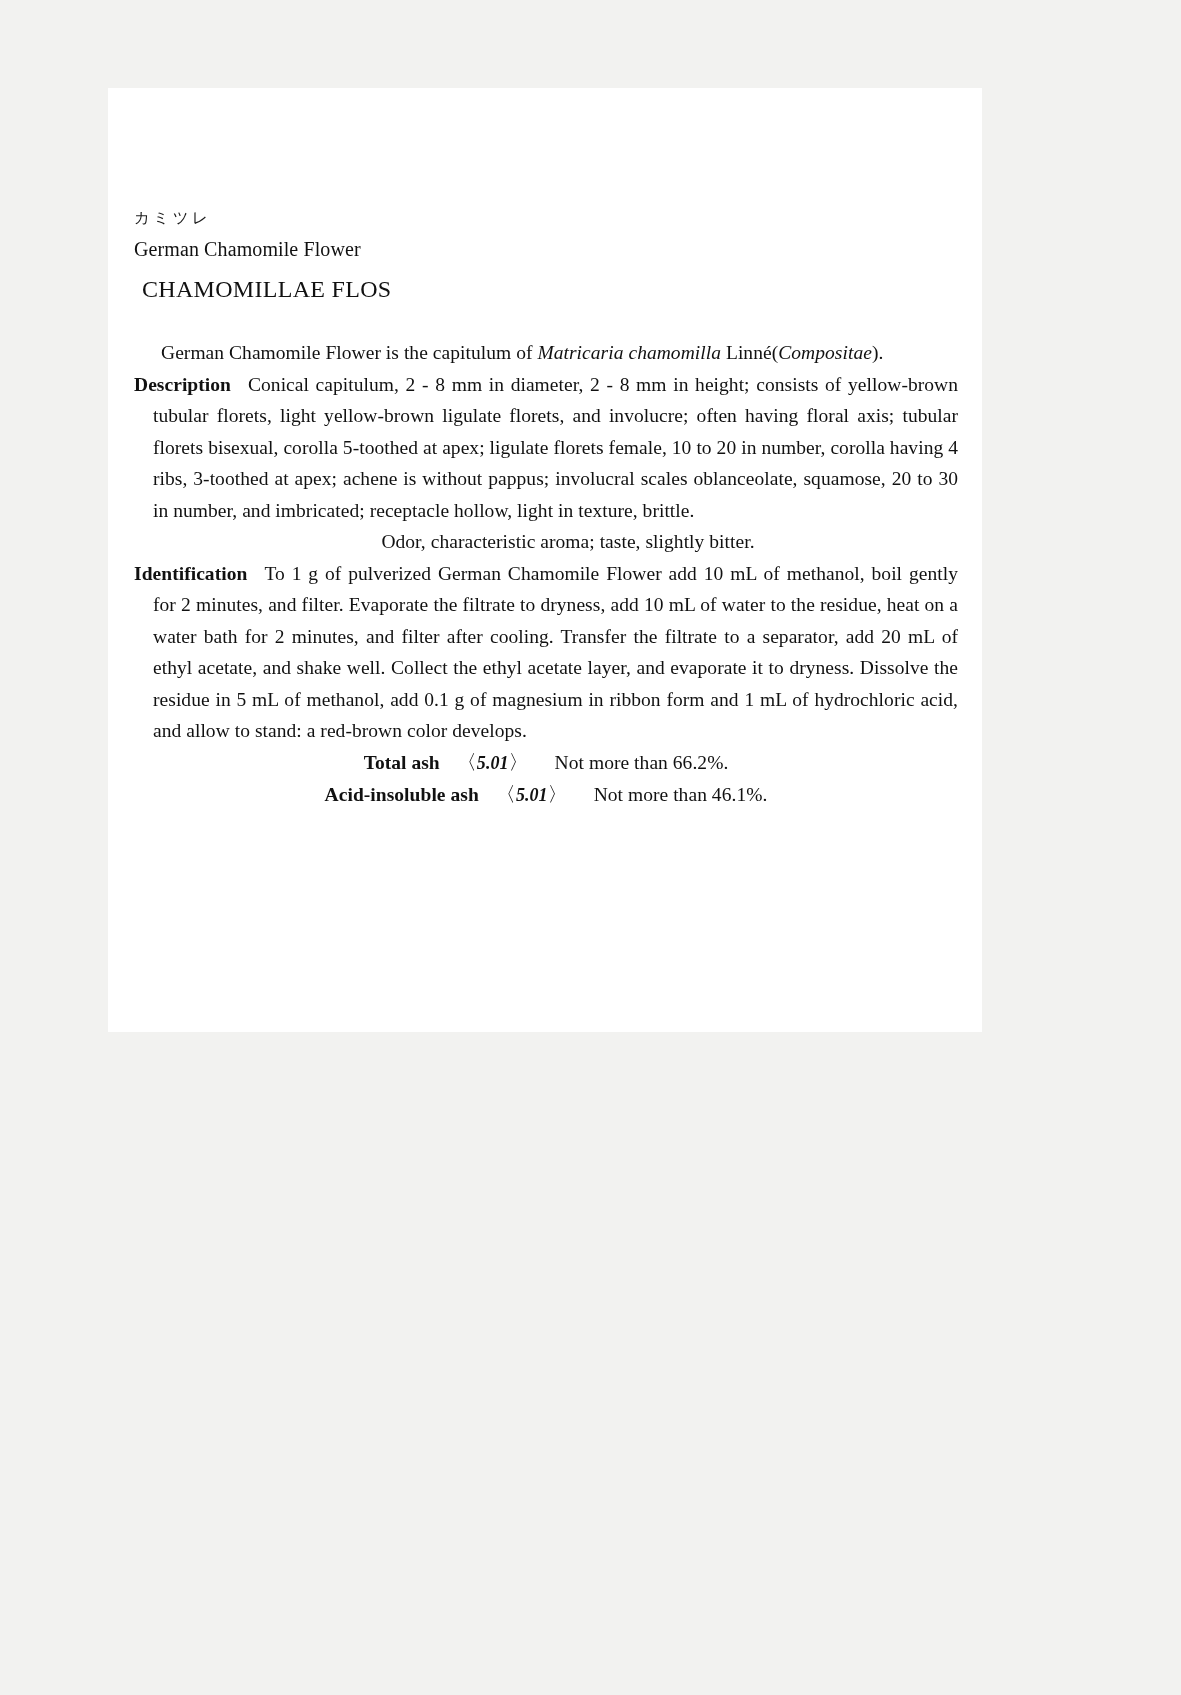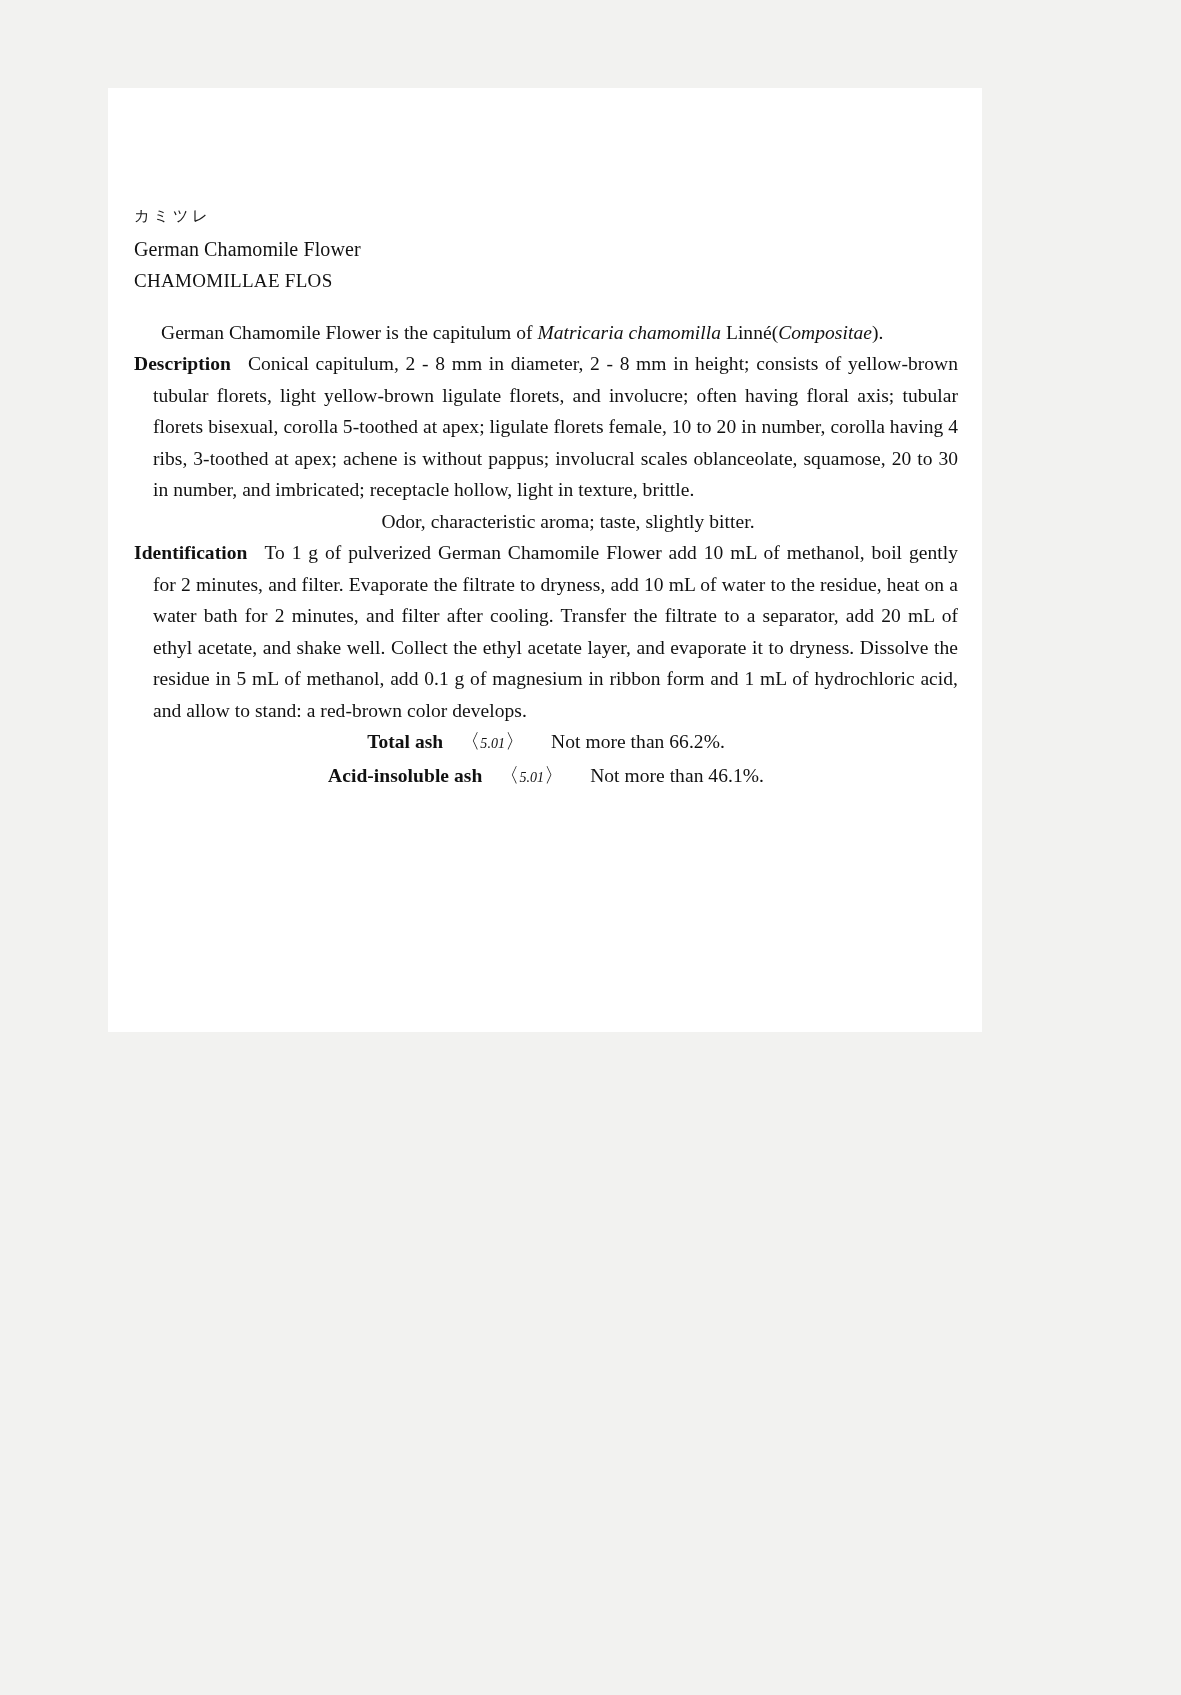--- a/index.html
+++ b/index.html
@@ -29,41 +29,41 @@
     width: 824px;
   }
 
   
   .kana {
     font-size: 15.5px;
     letter-spacing: 3.5px;
     color: #1a1a1a;
     line-height: 1.5;
     margin: 0 0 6px 0;
-    font-family: Liberation Mono, monospace;
+    font-family: Liberation Sans, sans-serif;
     font-weight: 400;
   }
   .title-en {
     font-size: 20px;
     font-weight: normal;
     line-height: 1.45;
     margin: 0 0 3px 0;
     letter-spacing: 0.1px;
   }
   .title-latin {
-    font-size: 19px;
+    font-size: 24px;
     font-weight: normal;
     line-height: 1.45;
-    margin: 0;
+    margin: 8px;
     letter-spacing: 0.3px;
   }
 
   
   .body-block {
-    margin-top: 22px;
+    margin-top: 30px;
   }
   p.para {
     font-size: 19.5px;
     line-height: 31.5px;
     margin: 0;
     text-align: justify;
     text-justify: inter-word;
     letter-spacing: 0.05px;
   }
   p.intro {
@@ -76,22 +76,22 @@
   p.sub-indent {
     text-indent: 44px;
   }
   p.flush {
     text-align: center;
   }
   .bold { font-weight: bold; }
   .ital { font-style: italic; }
   .ref {
     font-style: italic;
-    font-weight: normal;
-    font-size: 14px;
+    font-weight: bold;
+    font-size: 18px;
   }
   .angle {
     font-style: normal;
     font-weight: normal;
     font-size: 20px;
   }
   .gap-md { display: inline-block; width: 17px; }
   .gap-lg { display: inline-block; width: 26px; }
 </style>
 </head>

